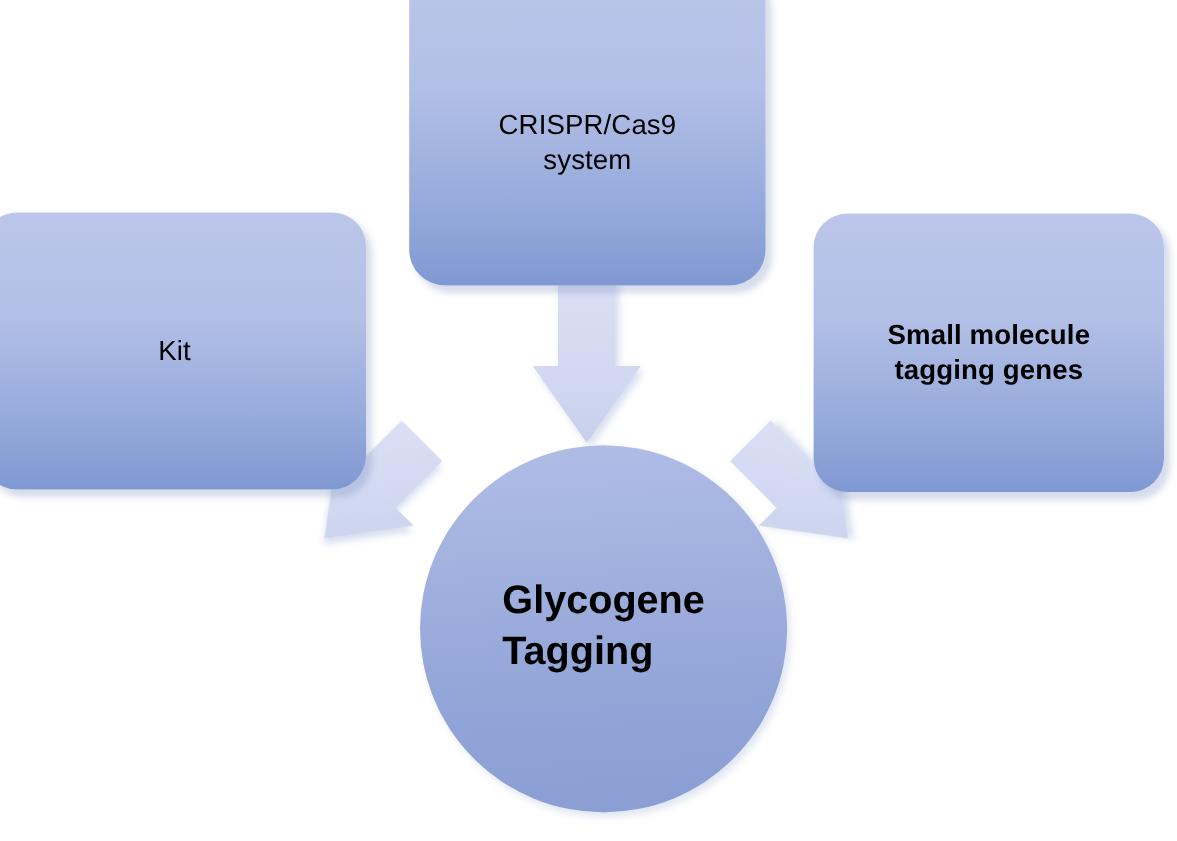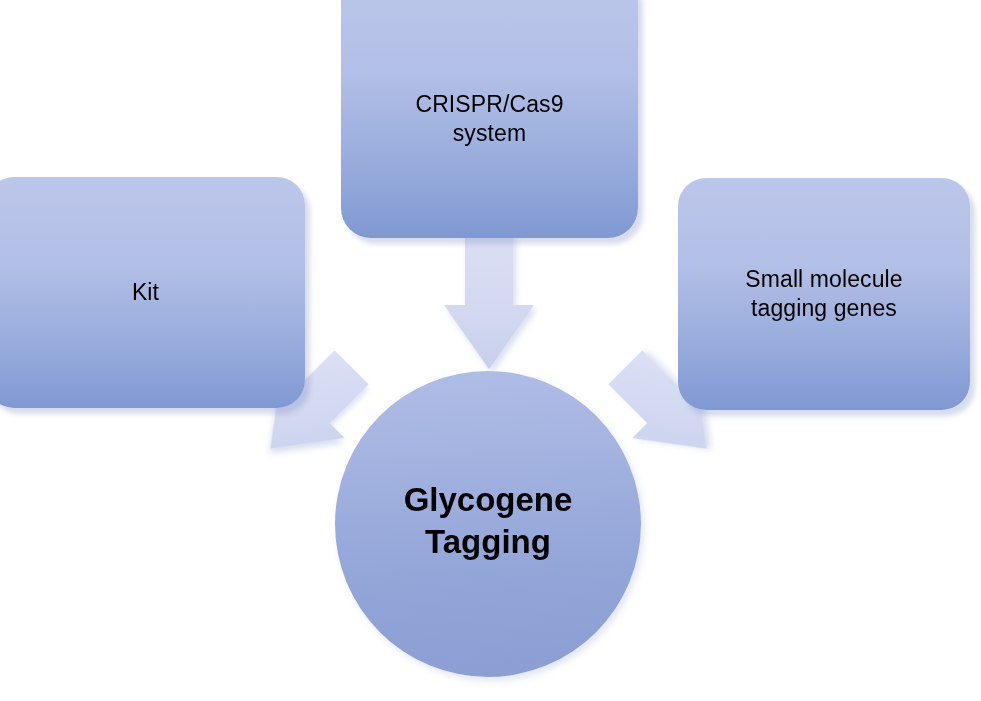--- a/index.html
+++ b/index.html
@@ -52,35 +52,35 @@
     top: 177px;
     width: 319px;
     height: 231px;
   }
 
   #box-smallmol {
     left: 678px;
     top: 178px;
     width: 292px;
     height: 232px;
+    font-weight: bold;
   }
 
   
   #circle-glycogene {
     position: absolute;
-    left: 335px;
+    left: 350px;
     top: 371px;
     width: 306px;
     height: 306px;
     border-radius: 50%;
     background: linear-gradient(177deg, #b0bde6 0%, #a4b3e0 28%, #93a6d8 64%, #8a9ed4 100%);
     display: flex;
     align-items: center;
     justify-content: center;
-    text-align: center;
     z-index: 4;
     box-shadow: 3px 4px 6px rgba(120,140,190,0.22);
   }
   #circle-glycogene .label {
     font-size: 33px;
     font-weight: bold;
     line-height: 1.26;
     color: #000000;
     white-space: pre-line;
     transform: translateY(-3px);

